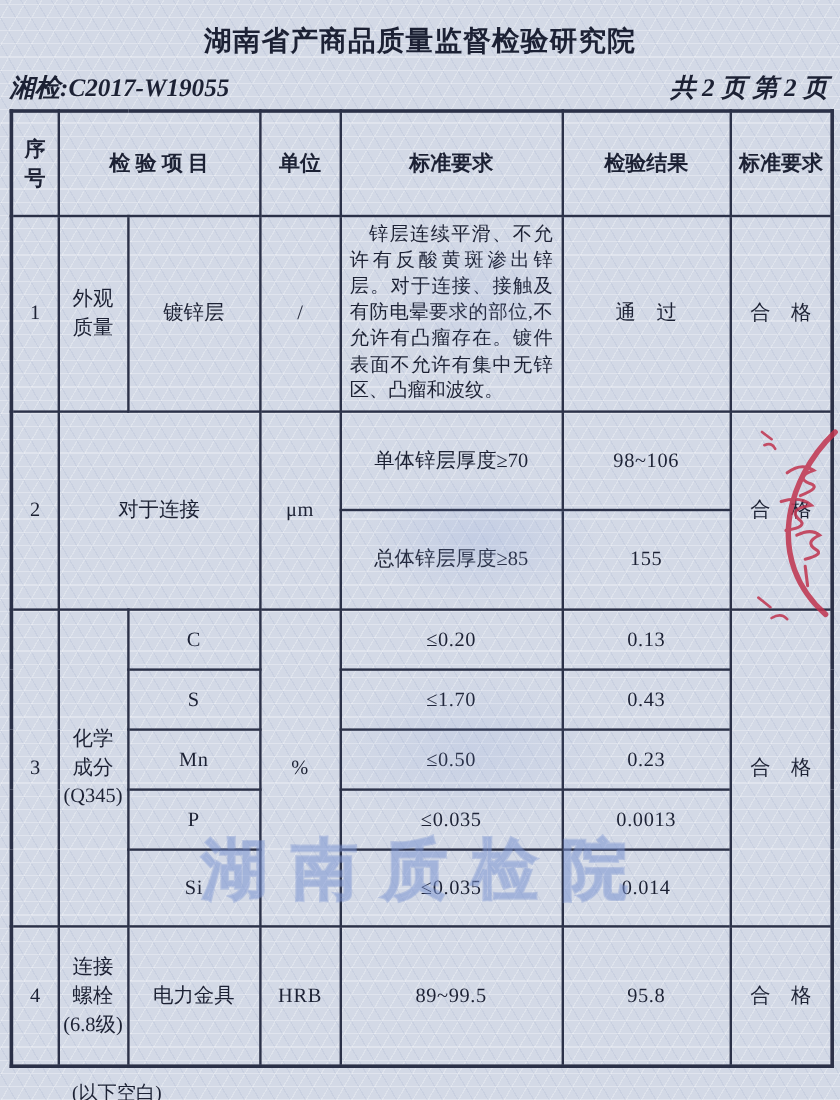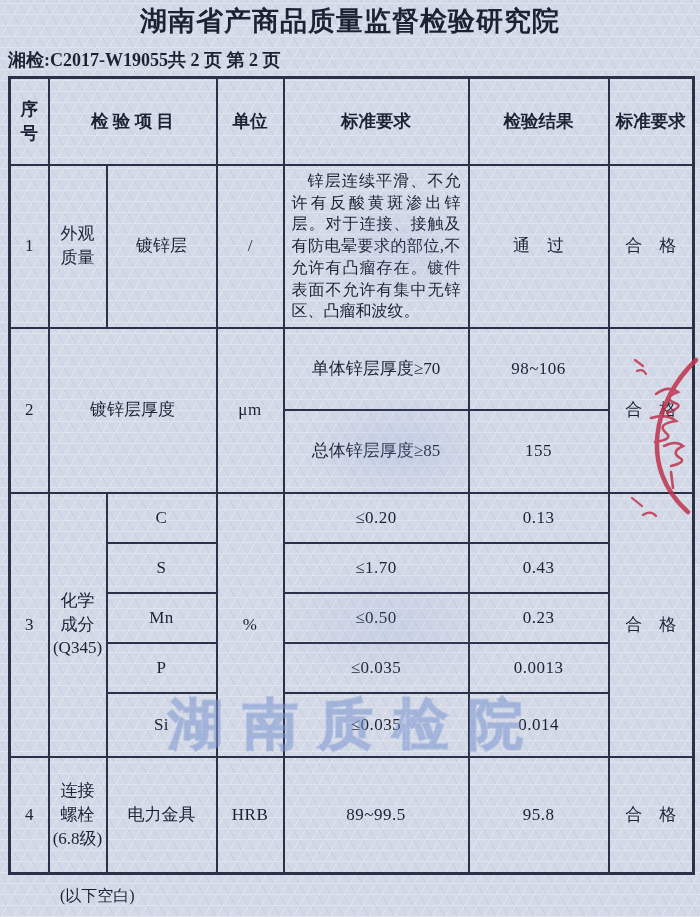--- a/index.html
+++ b/index.html
@@ -14,45 +14,46 @@
     width: 700px;
     height: 917px;
     background-color: #d3d9e6;
     background-image:
       repeating-linear-gradient(0deg, rgba(255,255,255,0.30) 0px, rgba(255,255,255,0.30) 1px, transparent 1px, transparent 11px),
       repeating-linear-gradient(60deg, rgba(178,188,212,0.30) 0px, rgba(178,188,212,0.30) 1px, transparent 1px, transparent 11px),
       repeating-linear-gradient(-60deg, rgba(255,255,255,0.26) 0px, rgba(255,255,255,0.26) 1px, transparent 1px, transparent 11px);
     overflow: hidden;
   }
   .institute-title {
-    padding-top: 3px;
+    padding-top: 19px;
     text-align: center;
-    font-size: 27px;
+    font-size: 23px;
     font-weight: bold;
     letter-spacing: 1px;
   }
   .subtitle {
     margin-top: 13px;
     text-align: center;
     font-size: 19.5px;
     font-weight: bold;
     letter-spacing: 0.5px;
   }
   .subtitle .underlined {
     border-bottom: 2px solid #1c2134;
     padding: 0 4px 2px 2px;
   }
   .subtitle .gap { display: inline-block; width: 26px; }
   .meta-row {
     display: flex;
-    justify-content: flex-start;
+    justify-content: space-between;
     align-items: flex-end;
     margin: 9px 10px 4px 8px;
-    font-size: 18px;
-    font-weight: bold;
+    font-size: 21px;
+    font-weight: bold;
+    font-style: italic;
   }
   table.report {
     border-collapse: collapse;
     table-layout: fixed;
     width: 684px;
     margin-left: 8px;
     border: 3px solid #2b3148;
   }
   table.report td {
     border: 2px solid #2b3148;
@@ -148,21 +149,21 @@
 质量</td>
       <td>镀锌层</td>
       <td>/</td>
       <td class="std-text">锌层连续平滑、不允许有反酸黄斑渗出锌层。对于连接、接触及有防电晕要求的部位,不允许有凸瘤存在。镀件表面不允许有集中无锌区、凸瘤和波纹。</td>
       <td>通　过</td>
       <td>合　格</td>
     </tr>
 
     <tr style="height:82px">
       <td rowspan="2">2</td>
-      <td colspan="2" rowspan="2">镀锌层厚度</td>
+      <td colspan="2" rowspan="2">对于连接</td>
       <td rowspan="2" class="num">μm</td>
       <td>单体锌层厚度≥70</td>
       <td class="num">98~106</td>
       <td rowspan="2">合　格</td>
     </tr>
     <tr style="height:83px">
       <td>总体锌层厚度≥85</td>
       <td class="num">155</td>
     </tr>
 

